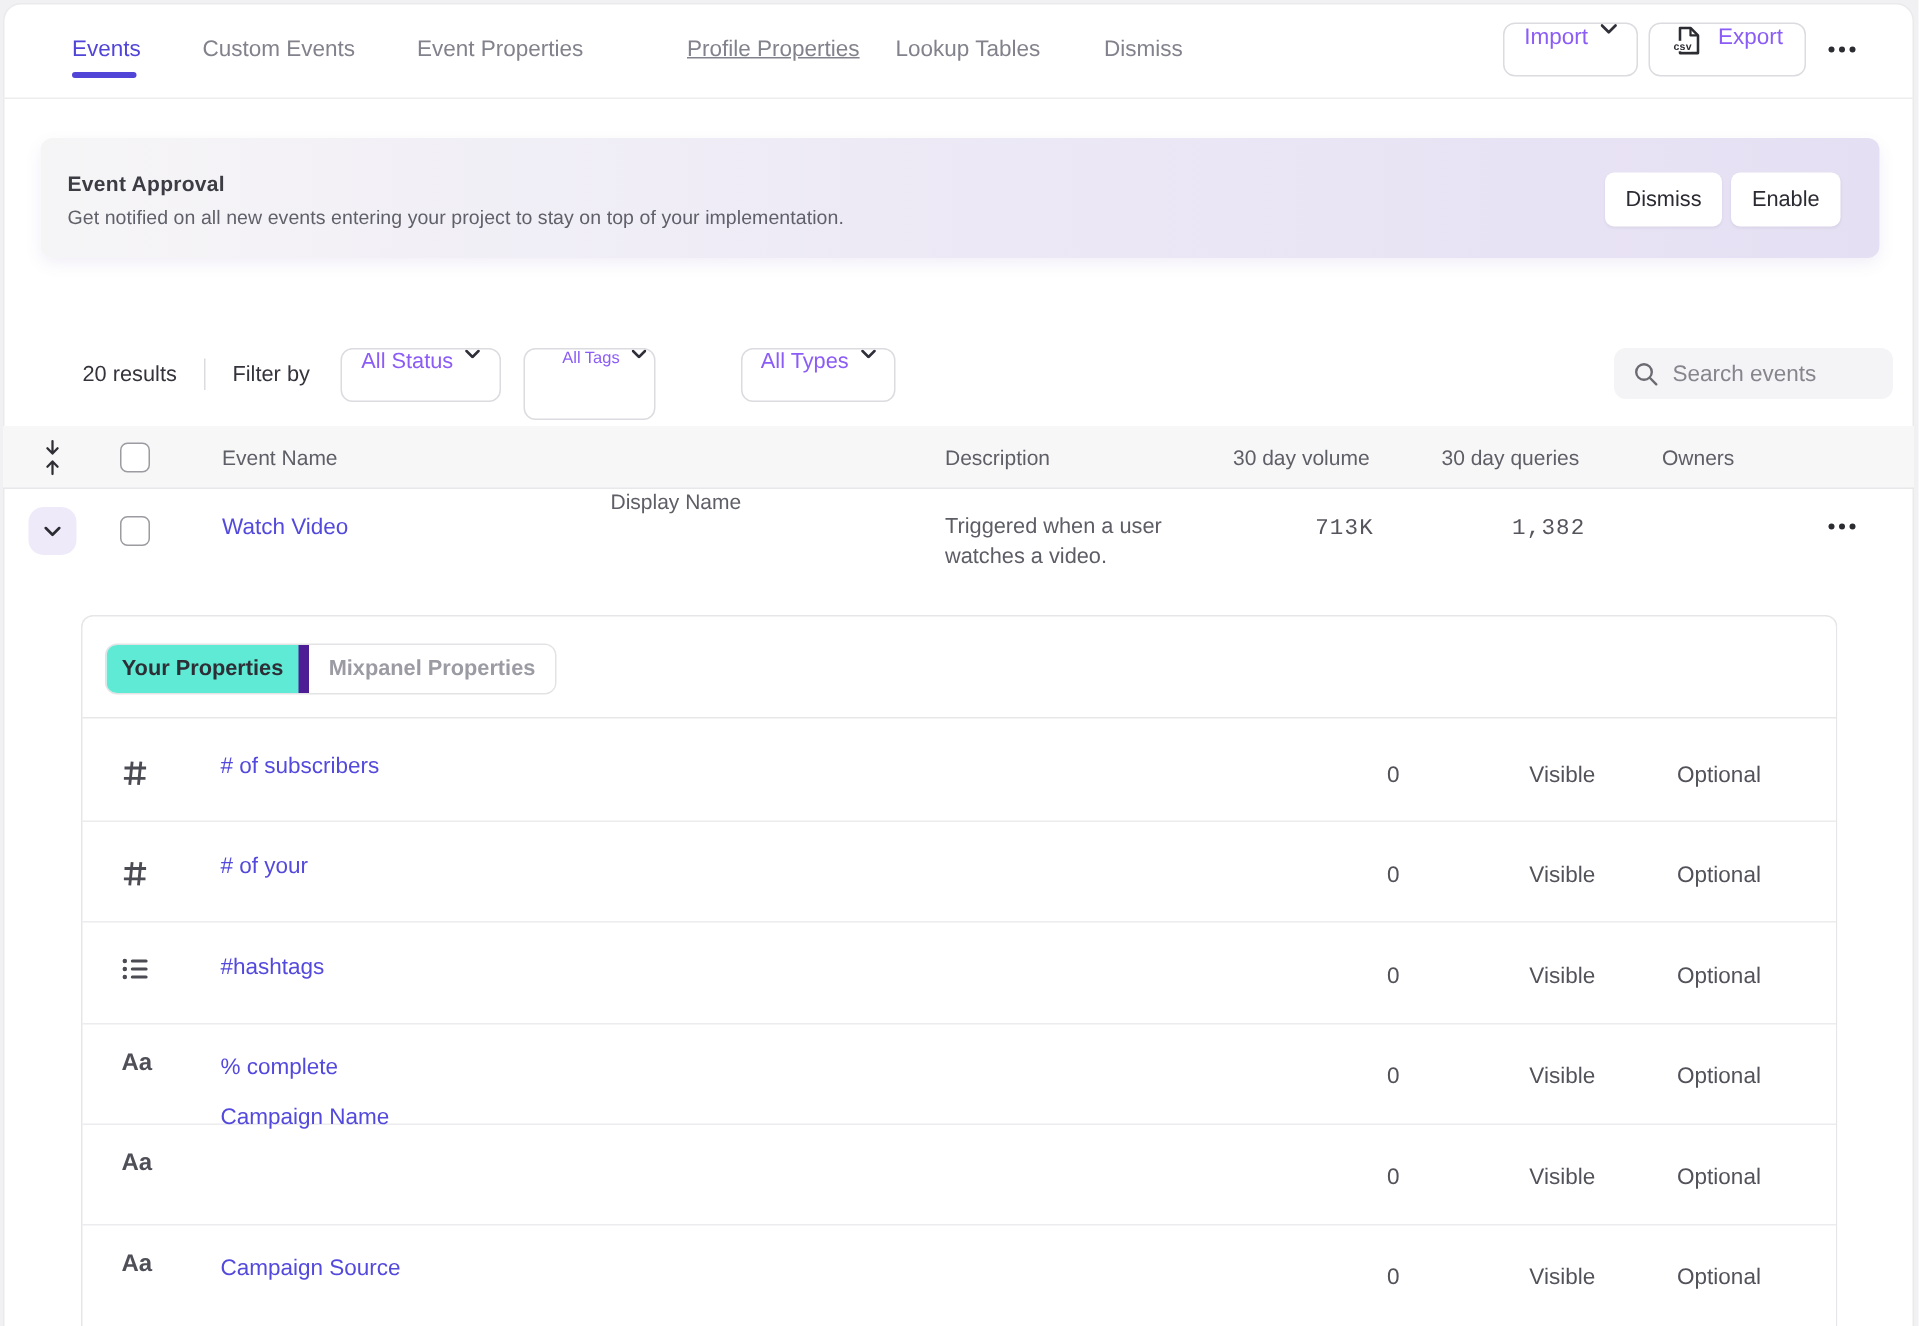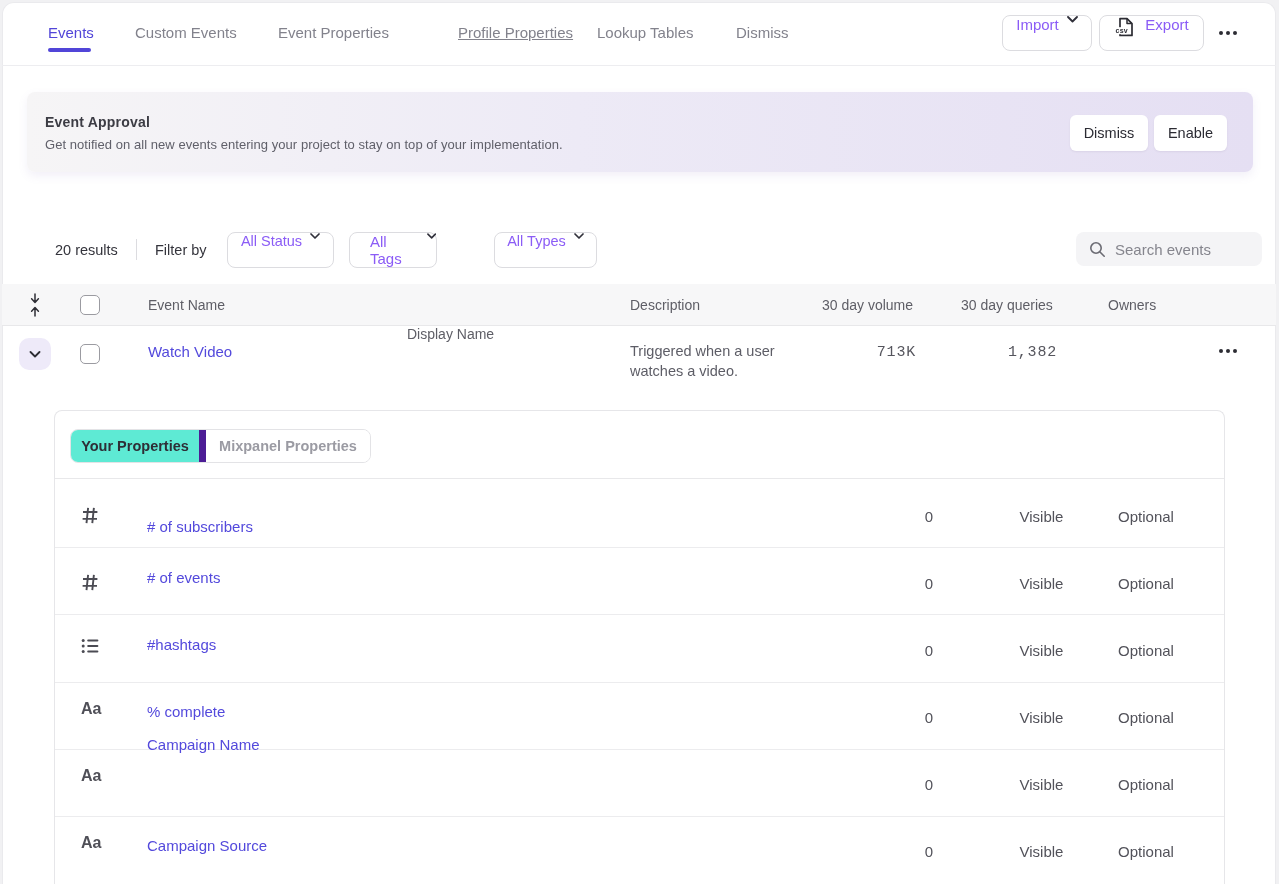--- a/index.html
+++ b/index.html
@@ -78,21 +78,21 @@
 <div class="abs wbtn" style="left:1154px; top:115px; width:73px; height:36px;">Enable</div>
 
 <div class="abs ftext" style="left:55px; top:242px;">20 results</div>
 <div class="abs" style="left:136px; top:239px; width:1px; height:21px; background:#dcdce0;"></div>
 <div class="abs ftext" style="left:155px; top:242px;">Filter by</div>
 <div class="abs btn" style="left:227px; top:232px; width:107px; height:36px; font-size:14.5px;">All Status
   <svg class="caret" width="10" height="6" viewBox="0 0 10 6">
       <path d="M1 1 L5 5 L9 1" fill="none" stroke="#30303a" stroke-width="1.7" stroke-linecap="round" stroke-linejoin="round"></path>
     </svg>
 </div>
-<div class="abs btn" style="left:349px; top:232px; width:88px; height:36px; font-size:15px;padding-left:20px;">All Tags
+<div class="abs btn" style="left:349px; top:232px; width:88px; height:48px; font-size:11px;padding-left:20px;">All Tags
   <svg class="caret" width="10" height="6" viewBox="0 0 10 6">
       <path d="M1 1 L5 5 L9 1" fill="none" stroke="#30303a" stroke-width="1.7" stroke-linecap="round" stroke-linejoin="round"></path>
     </svg>
 </div>
 <div class="abs btn" style="left:447px; top:232px; width:103px; height:36px; font-size:14.5px;margin-left:47px;">All Types
   <svg class="caret" width="10" height="6" viewBox="0 0 10 6">
       <path d="M1 1 L5 5 L9 1" fill="none" stroke="#30303a" stroke-width="1.7" stroke-linecap="round" stroke-linejoin="round"></path>
     </svg>
 </div>
 <div class="abs search">
@@ -139,32 +139,32 @@
     <div class="tab1">Your Properties</div>
     <div class="tab2">Mixpanel Properties</div>
   </div>
 <div class="abs tabline"></div>
 
 <div class="abs" style="left:82px; top:507px;">
   <svg width="16" height="17" viewBox="0 0 16 17">
       <path d="M1 5 H15.4 M0.6 11.9 H15 M6.1 0.8 L4.5 16.2 M11.9 0.8 L10.3 16.2" fill="none" stroke="#4b4b53" stroke-width="1.9"></path>
     </svg>
 </div>
-<div class="abs pname" style="left:147px; top:502px;margin-top:16px;"># of subscribers</div>
+<div class="abs pname" style="left:147px; top:502px;"># of subscribers</div>
 <div class="abs pval" style="left:873px; top:508px; width:60px; text-align:right;">0</div>
 <div class="abs pval" style="left:1001px; top:508px; width:81px; text-align:center;">Visible</div>
 <div class="abs pval" style="left:1105px; top:508px; width:82px; text-align:center;">Optional</div>
 <div class="abs prow-sep" style="top:547px;"></div>
 
 <div class="abs" style="left:82px; top:574px;">
   <svg width="16" height="17" viewBox="0 0 16 17">
       <path d="M1 5 H15.4 M0.6 11.9 H15 M6.1 0.8 L4.5 16.2 M11.9 0.8 L10.3 16.2" fill="none" stroke="#4b4b53" stroke-width="1.9"></path>
     </svg>
 </div>
-<div class="abs pname" style="left:147px; top:569px;"># of events</div>
+<div class="abs pname" style="left:147px; top:569px;"># of your</div>
 <div class="abs pval" style="left:873px; top:575px; width:60px; text-align:right;">0</div>
 <div class="abs pval" style="left:1001px; top:575px; width:81px; text-align:center;">Visible</div>
 <div class="abs pval" style="left:1105px; top:575px; width:82px; text-align:center;">Optional</div>
 <div class="abs prow-sep" style="top:614px;"></div>
 
 <div class="abs" style="left:81px; top:638px;">
   <svg width="18" height="16" viewBox="0 0 18 16">
     <circle cx="2.2" cy="2.6" r="1.5" fill="#4b4b53"></circle>
       <rect x="6.2" y="1.6" width="11.2" height="2" rx="1" fill="#4b4b53"></rect>
     <circle cx="2.2" cy="8" r="1.5" fill="#4b4b53"></circle>

